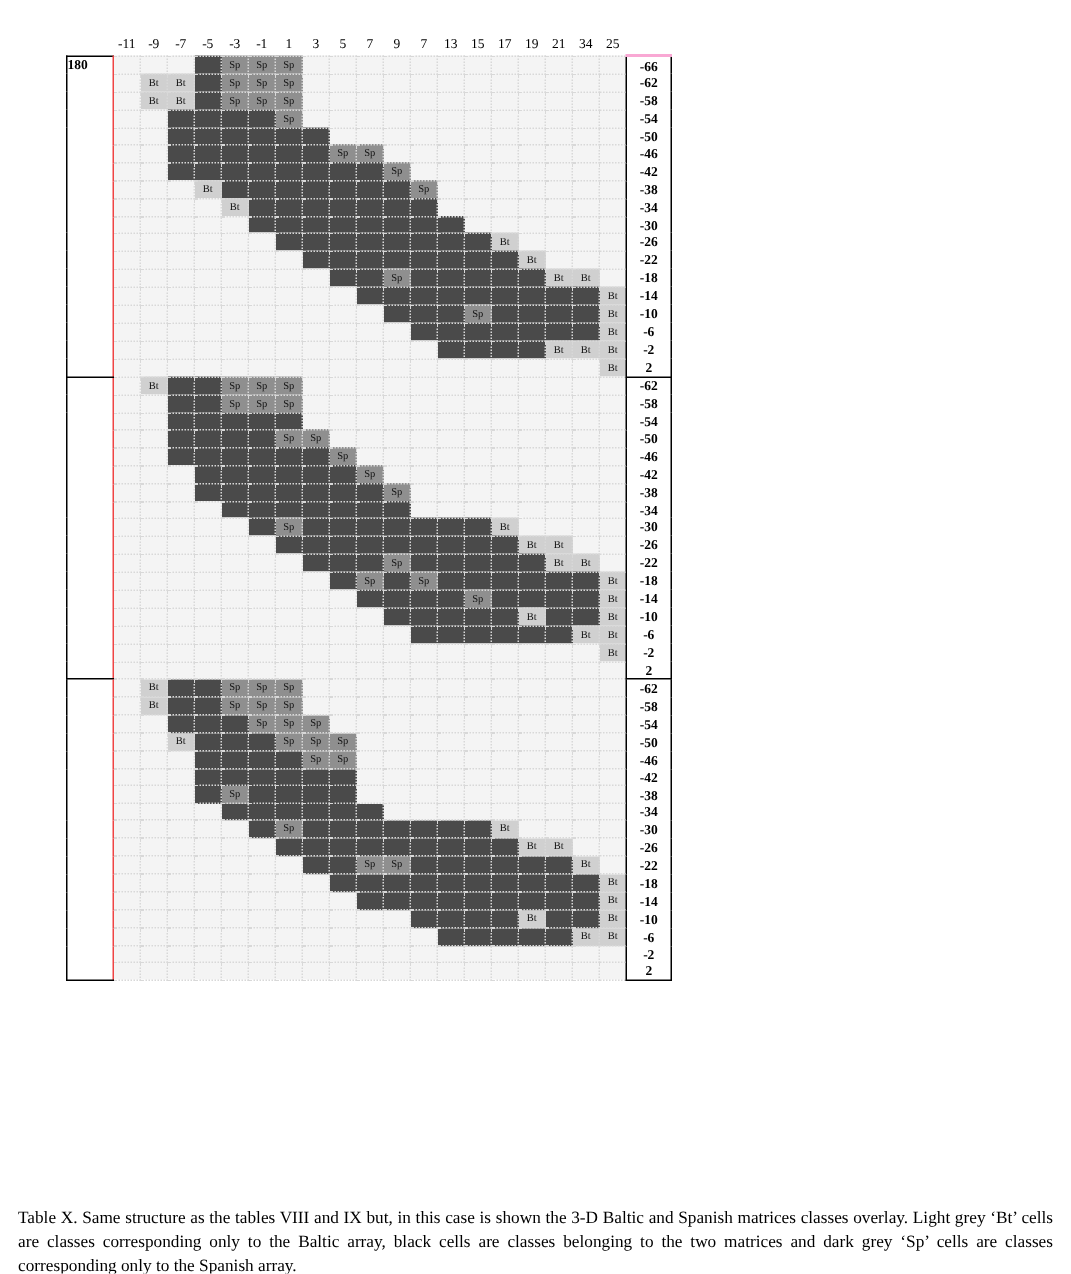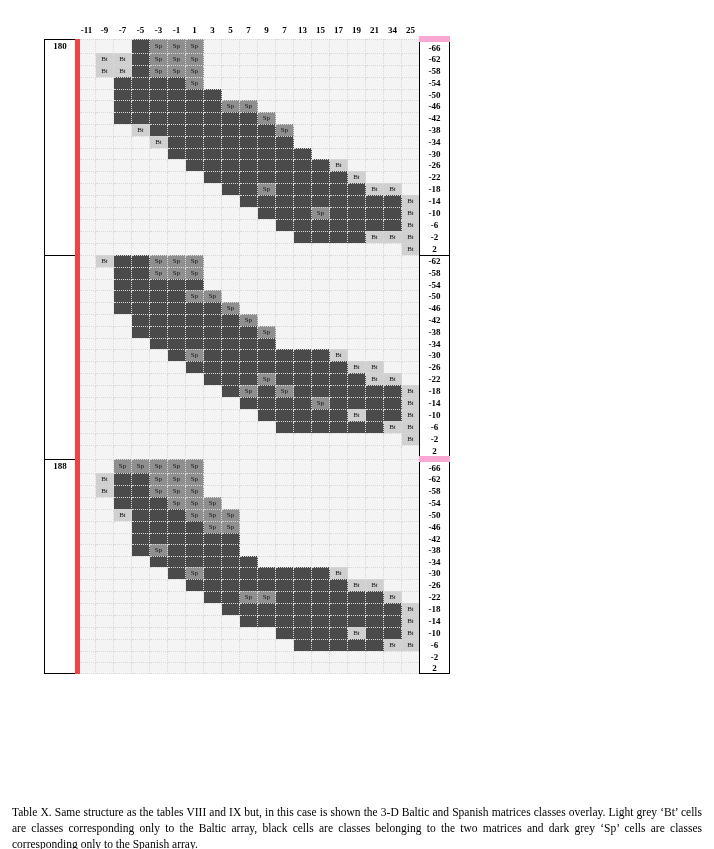--- a/index.html
+++ b/index.html
@@ -4,29 +4,29 @@
 <style>
   html,body{margin:0;padding:0;background:#ffffff;}
   body{width:714px;height:849px;font-family:"Liberation Serif",serif;color:#000;}
   .page{position:relative;width:714px;height:849px;}
 
   .tablewrap{position:absolute;left:44px;top:22px;}
   table.matrix{border-collapse:collapse;}
   table.matrix td{padding:0;margin:0;}
 
   .colhdr{width:18px;height:14px;font-family:"Liberation Serif",serif;font-size:9px;
-          text-align:center;vertical-align:middle;color:#000;font-weight:700;}
+          text-align:center;vertical-align:middle;color:#000;font-weight:400;}
   .corner{width:30px;height:14px;}
-  .rowlbl{width:30px;height:11px;font-size:9px;font-weight:700;text-align:center;
-          vertical-align:middle;border-left:1px solid #000;border-right:5px solid #ef4444;}
+  .rowlbl{width:30px;height:11px;font-size:9px;font-weight:700;text-align:left;
+          vertical-align:middle;border-left:1px solid #000;border-right:1px solid #ef4444;}
   .rowlbl.top{border-top:1px solid #000;}
   .rowlbl.bot{border-bottom:1px solid #000;}
   .rightlbl{width:26px;height:11px;font-size:9px;font-weight:700;text-align:center;
             vertical-align:middle;border-left:1px solid #000;border-right:1px solid #000;}
-  .rightlbl.top{border-top:6px solid #f9a8d4;}
+  .rightlbl.top{border-top:2px solid #f9a8d4;}
   .rightlbl.bot{border-bottom:1px solid #000;}
 
   .cell{width:18px;height:11px;border:1px dotted #d8d8d8;box-sizing:border-box;
         font-size:7px;line-height:11px;text-align:center;vertical-align:middle;
         font-family:"Liberation Serif",serif;}
   .c-empty{background:#f4f4f4;color:transparent;}
   .c-black{background:#4a4a4a;color:transparent;}
   .c-bt{background:#d0d0d0;color:#111;}
   .c-sp{background:#8f8f8f;color:#111;}
 
@@ -864,43 +864,20 @@
             <td class="cell c-empty"></td>
             <td class="cell c-empty"></td>
             <td class="cell c-empty"></td>
             <td class="cell c-empty"></td>
             <td class="cell c-empty"></td>
             <td class="cell c-empty"></td>
             <td class="cell c-empty"></td>
             <td class="rightlbl bot">2</td>
           </tr>
           <tr>
-            <td class="rowlbl top">188</td>
-            <td class="cell c-empty"></td>
-            <td class="cell c-empty"></td>
-            <td class="cell c-sp">Sp</td>
-            <td class="cell c-sp">Sp</td>
-            <td class="cell c-sp">Sp</td>
-            <td class="cell c-sp">Sp</td>
-            <td class="cell c-sp">Sp</td>
-            <td class="cell c-empty"></td>
-            <td class="cell c-empty"></td>
-            <td class="cell c-empty"></td>
-            <td class="cell c-empty"></td>
-            <td class="cell c-empty"></td>
-            <td class="cell c-empty"></td>
-            <td class="cell c-empty"></td>
-            <td class="cell c-empty"></td>
-            <td class="cell c-empty"></td>
-            <td class="cell c-empty"></td>
-            <td class="cell c-empty"></td>
-            <td class="cell c-empty"></td>
-            <td class="rightlbl top">-66</td>
-          </tr>
-          <tr>
             <td class="rowlbl"></td>
             <td class="cell c-empty"></td>
             <td class="cell c-bt">Bt</td>
             <td class="cell c-black"></td>
             <td class="cell c-black"></td>
             <td class="cell c-sp">Sp</td>
             <td class="cell c-sp">Sp</td>
             <td class="cell c-sp">Sp</td>
             <td class="cell c-empty"></td>
             <td class="cell c-empty"></td>

